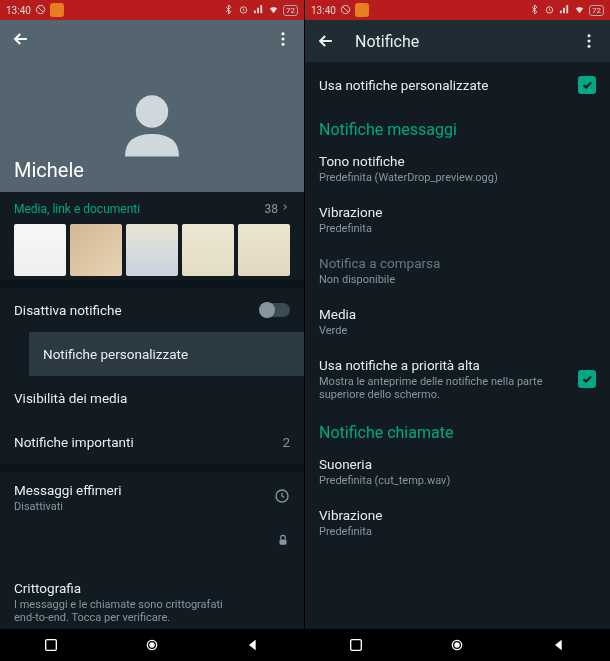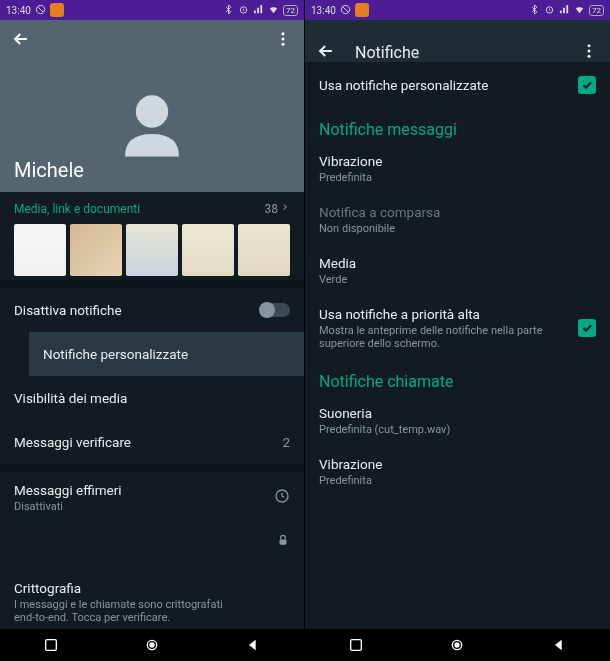--- a/index.html
+++ b/index.html
@@ -20,21 +20,21 @@
     position: relative;
     display: flex;
     flex-direction: column;
     border-right: 1px solid #000;
   }
   .screen:last-child { border-right: none; }
 
   
   .statusbar {
     height: 20px;
-    background: #4c1d95;
+    background: #b91c1c;
     display: flex;
     align-items: center;
     justify-content: space-between;
     padding: 0 6px;
     font-size: 10px;
     color: #ddd;
   }
   .statusbar .sb-left { display: flex; align-items: center; gap: 4px; }
   .statusbar .sb-right { display: flex; align-items: center; gap: 4px; }
   .dot-orange { width: 14px; height: 14px; background: #e67e22; border-radius: 3px; }
@@ -115,21 +115,21 @@
   }
   .checkbox {
     width:18px; height:18px; background:#00a884; border-radius:3px;
     display:flex; align-items:center; justify-content:center;
   }
 
   
   .header2 {
     background:#202c33;
     height:42px;
-    display:flex; align-items:flex-end;
+    display:flex; align-items:center;
     padding:0 10px;
     gap:18px;
   }
   .header2 .title { font-size:16px; color:#e9edef; flex:1; }
 
   .chev { width:10px; height:10px; }
   .lock-ico { width:14px; height:14px; }
   .clock-ico { width:16px; height:16px; }
 
 </style>
@@ -231,21 +231,21 @@
             <div class="knob"></div>
           </div>
       </div>
       <div class="row selected">
         <span>Notifiche personalizzate</span>
       </div>
       <div class="row">
         <span>Visibilità dei media</span>
       </div>
       <div class="row">
-        <span>Messaggi verificare</span>
+        <span>Notifiche importanti</span>
         <span class="dim-text">2</span>
       </div>
 
       <div class="sep"></div>
 
       <div class="row row-small">
         <div class="row-main">
           <span>Messaggi effimeri</span>
           <span class="sub">Disattivati</span>
         </div>
@@ -354,20 +354,26 @@
           <svg width="12" height="12" viewBox="0 0 24 24" fill="none" stroke="#111b21" stroke-width="4">
               <path d="M5 12l5 5L20 7"></path>
             </svg>
         </div>
       </div>
 
       <div class="section-title">Notifiche messaggi</div>
 
       <div class="row row-small">
         <div class="row-main">
+          <span>Tono notifiche</span>
+          <span class="sub">Predefinita (WaterDrop_preview.ogg)</span>
+        </div>
+      </div>
+      <div class="row row-small">
+        <div class="row-main">
           <span>Vibrazione</span>
           <span class="sub">Predefinita</span>
         </div>
       </div>
       <div class="row row-small">
         <div class="row-main">
           <span class="disabled-text">Notifica a comparsa</span>
           <span class="sub disabled-text">Non disponibile</span>
         </div>
       </div>

